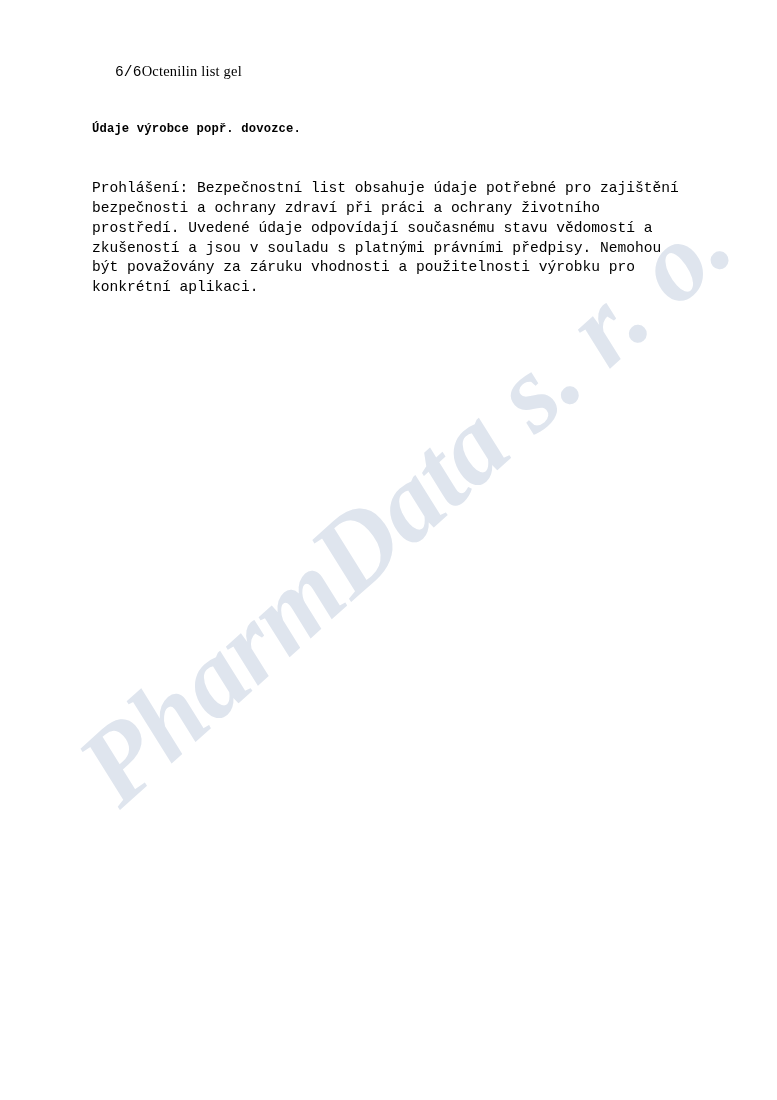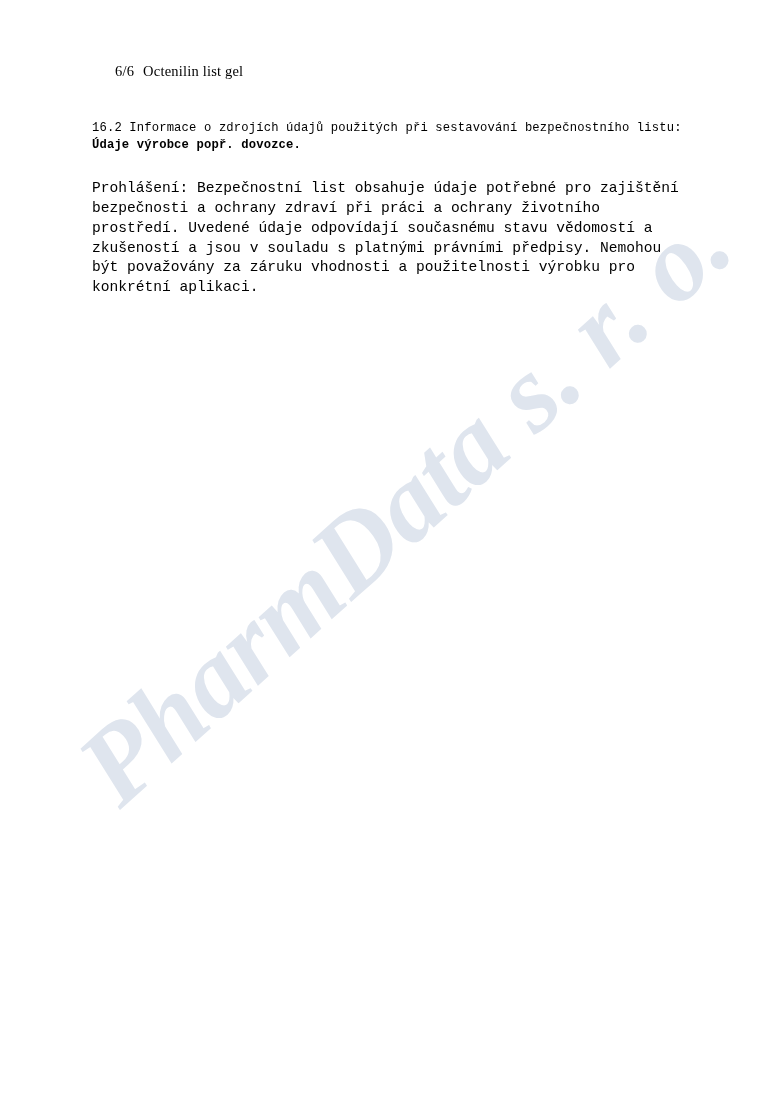--- a/index.html
+++ b/index.html
@@ -39,21 +39,21 @@
   .header {
     position: absolute;
     left: 92px;
     top: 46px;
     font-family: "Liberation Serif", serif;
     font-size: 14.5px;
     letter-spacing: 0.2px;
     white-space: pre;
   }
   .header .pageno {
-    margin-right: 9px;
+    font-family: Liberation Mono, monospace;
   }
   .section-block {
     position: absolute;
     left: 92px;
     top: 120px;
     width: 600px;
   }
   .mono {
     font-family: "Liberation Mono", monospace;
     font-size: 12.2px;
@@ -88,20 +88,19 @@
     <text class="watermark-text" transform="translate(120 810) rotate(-42)">PharmData s. r. o.</text>
   </svg>
 
   <div class="content">
 
     <div class="header">
       <span class="pageno">6/6</span><span>Octenilin list gel</span>
     </div>
 
     <div class="section-block">
-      <div class="mono">16.2 Informace o zdrojích údajů použitých při sestavování bezpečnostního listu:</div>
       <div class="mono-bold">Údaje výrobce popř. dovozce.</div>
     </div>
 
     <div class="declaration">Prohlášení: Bezpečnostní list obsahuje údaje potřebné pro zajištění bezpečnosti a ochrany zdraví při práci a ochrany životního prostředí. Uvedené údaje odpovídají současnému stavu vědomostí a zkušeností a jsou v souladu s platnými právními předpisy. Nemohou být považovány za záruku vhodnosti a použitelnosti výrobku pro konkrétní aplikaci.</div>
 
   </div>
 </div>
 
 </body></html>

